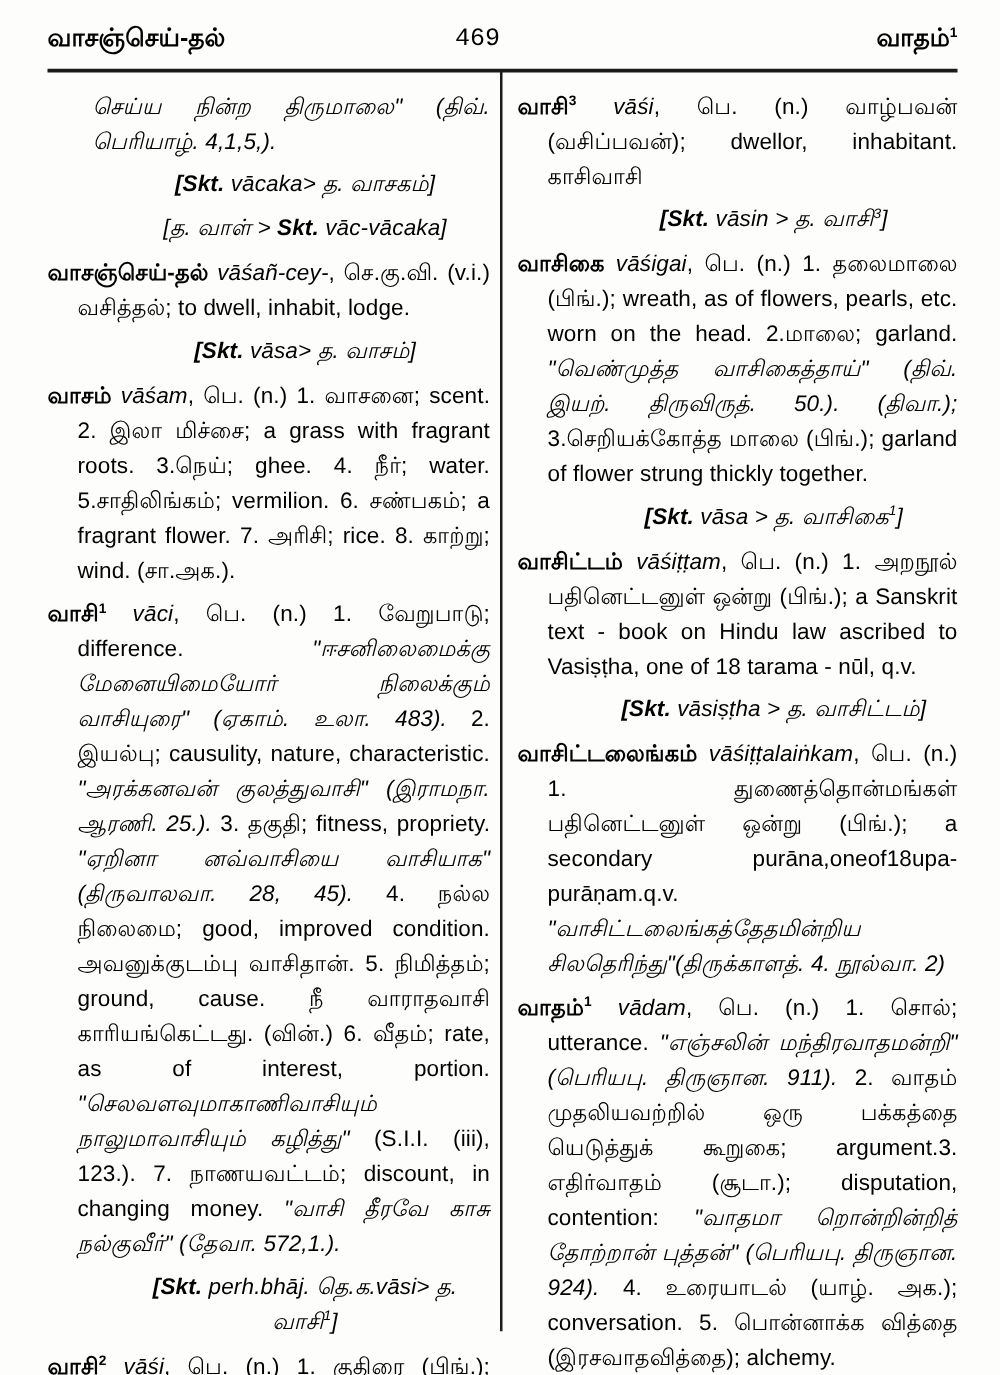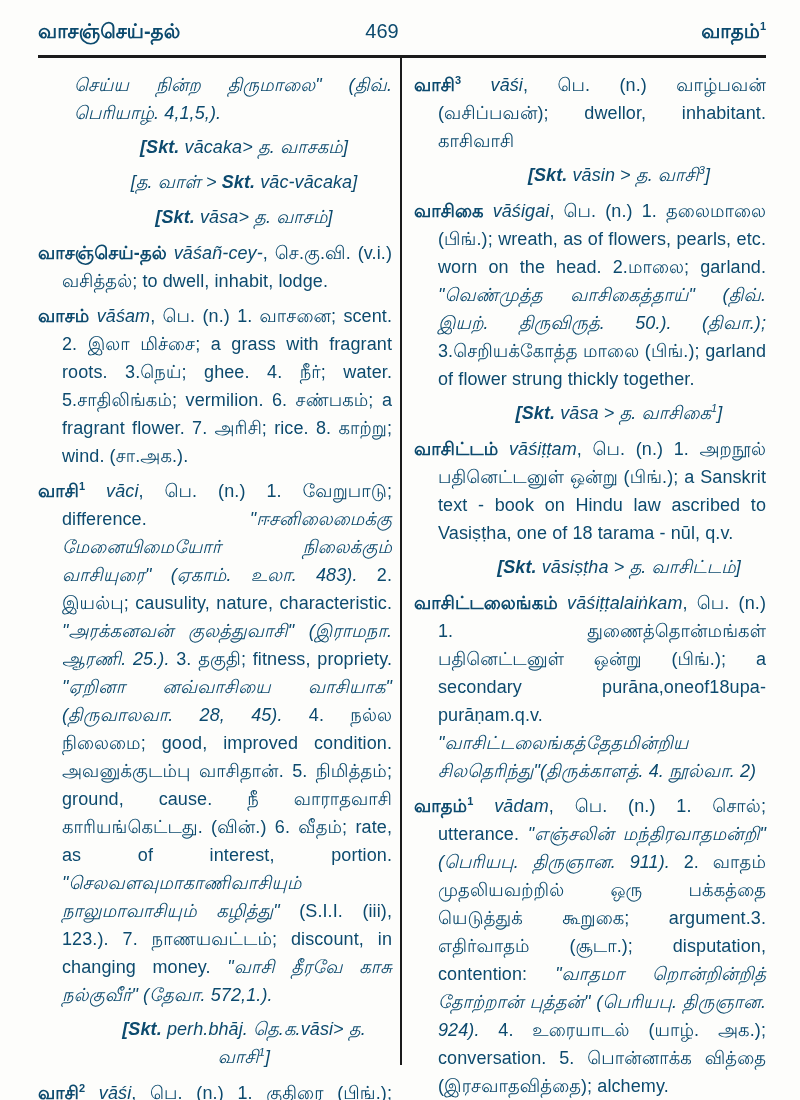--- a/index.html
+++ b/index.html
@@ -1,29 +1,29 @@
 <!DOCTYPE html>
 <html><head>
 <meta charset="utf-8">
 <style>
   html,body{margin:0;padding:0;background:#e8e8e8;}
   .page{
     position:relative;
     width:800px;height:1100px;
     background:#fdfdfb;
     font-family:"Liberation Sans","DejaVu Sans",sans-serif;
-    color:#0c4a6e;
+    color:#000000;
     overflow:hidden;
   }
   .running-head{
     position:absolute;top:20px;left:38px;right:34px;height:28px;
     font-size:20px;font-weight:bold;
   }
   .rh-left{position:absolute;left:0;top:0;}
-  .rh-center{position:absolute;left:0;right:40px;top:0;text-align:center;font-weight:normal;}
+  .rh-center{position:absolute;left:0;right:40px;top:0;text-align:center;font-weight:normal;font-family:Liberation Mono, monospace;}
   .rh-right{position:absolute;right:0;top:0;margin-left:32px;}
   .sup-inline{font-size:11px;vertical-align:super;line-height:0;}
   .head-rule{
     position:absolute;left:38px;top:55px;width:728px;height:3px;background:#1b1b1b;
   }
   .col-divider{
     position:absolute;left:400px;top:57px;width:2px;height:1008px;background:#1b1b1b;
   }
   .col{
     position:absolute;top:71px;
@@ -53,22 +53,22 @@
     <span class="rh-right"><span>வாதம்</span><span class="sup-inline">1</span></span>
   </div>
 
   <div class="head-rule"></div>
   <div class="col-divider"></div>
 
   <div class="col col-left">
       <div class="para cont"><span class="r-i">செய்ய நின்ற திருமாலை" (திவ். பெரியாழ். 4,1,5,).</span></div>
       <div class="para etym"><span class="r-bi">[Skt. </span><span class="r-i">vācaka&gt; த. வாசகம்]</span></div>
       <div class="para etym"><span class="r-i">[த. வாள் &gt; </span><span class="r-bi">Skt. </span><span class="r-i">vāc-vācaka]</span></div>
+      <div class="para entry"><span class="r-b">வாசஞ்செய்-தல் </span><span class="r-i">vāśañ-cey-</span><span>, செ.கு.வி. (v.i.) வசித்தல்; to dwell, inhabit, lodge.</span></div>
       <div class="para etym"><span class="r-bi">[Skt. </span><span class="r-i">vāsa&gt; த. வாசம்]</span></div>
-      <div class="para entry"><span class="r-b">வாசஞ்செய்-தல் </span><span class="r-i">vāśañ-cey-</span><span>, செ.கு.வி. (v.i.) வசித்தல்; to dwell, inhabit, lodge.</span></div>
       <div class="para entry"><span class="r-b">வாசம் </span><span class="r-i">vāśam</span><span>, பெ. (n.) 1. வாசனை; scent. 2. இலா மிச்சை; a grass with fragrant roots. 3.நெய்; ghee. 4. நீர்; water. 5.சாதிலிங்கம்; vermilion. 6. சண்பகம்; a fragrant flower. 7. அரிசி; rice. 8. காற்று; wind. (சா.அக.).</span></div>
       <div class="para entry"><span class="r-b">வாசி</span><span class="r-b r-s">1</span><span> </span><span class="r-i">vāci</span><span>, பெ. (n.) 1. வேறுபாடு; difference. </span><span class="r-i">"ஈசனிலைமைக்கு மேனையிமையோர் நிலைக்கும் வாசியுரை" (ஏகாம். உலா. 483).</span><span> 2. இயல்பு; causulity, nature, characteristic. </span><span class="r-i">"அரக்கனவன் குலத்துவாசி" (இராமநா. ஆரணி. 25.).</span><span> 3. தகுதி; fitness, propriety. </span><span class="r-i">"ஏறினா னவ்வாசியை வாசியாக" (திருவாலவா. 28, 45).</span><span> 4. நல்ல நிலைமை; good, improved condition. அவனுக்குடம்பு வாசிதான். 5. நிமித்தம்; ground, cause. நீ வாராதவாசி காரியங்கெட்டது. (வின்.) 6. வீதம்; rate, as  of interest, portion. </span><span class="r-i">"செலவளவுமாகாணிவாசியும் நாலுமாவாசியும் கழித்து"</span><span> (S.I.I. (iii), 123.). 7. நாணயவட்டம்; discount, in changing money. </span><span class="r-i">"வாசி தீரவே காசு நல்குவீர்" (தேவா. 572,1.).</span></div>
       <div class="para etym"><span class="r-bi">[Skt. </span><span class="r-i">perh.bhāj. தெ.க.vāsi&gt; த. வாசி</span><span class="r-i r-s">1</span><span class="r-i">]</span></div>
       <div class="para entry"><span class="r-b">வாசி</span><span class="r-b r-s">2</span><span> </span><span class="r-i">vāśi</span><span>, பெ. (n.) 1. குதிரை (பிங்.); horse. </span></div>
     </div>
   <div class="col col-right">
       <div class="para entry"><span class="r-b">வாசி</span><span class="r-b r-s">3</span><span> </span><span class="r-i">vāśi</span><span>, பெ. (n.) வாழ்பவன் (வசிப்பவன்); dwellor, inhabitant. காசிவாசி</span></div>
       <div class="para etym"><span class="r-bi">[Skt. </span><span class="r-i">vāsin &gt; த. வாசி</span><span class="r-i r-s">3</span><span class="r-i">]</span></div>
       <div class="para entry"><span class="r-b">வாசிகை </span><span class="r-i">vāśigai</span><span>, பெ. (n.) 1. தலைமாலை (பிங்.); wreath, as of flowers, pearls, etc. worn on the head. 2.மாலை; garland. </span><span class="r-i">"வெண்முத்த வாசிகைத்தாய்" (திவ். இயற். திருவிருத். 50.). (திவா.);</span><span> 3.செறியக்கோத்த மாலை (பிங்.); garland of flower strung thickly together.</span></div>
       <div class="para etym"><span class="r-bi">[Skt. </span><span class="r-i">vāsa &gt; த. வாசிகை</span><span class="r-i r-s">1</span><span class="r-i">]</span></div>

